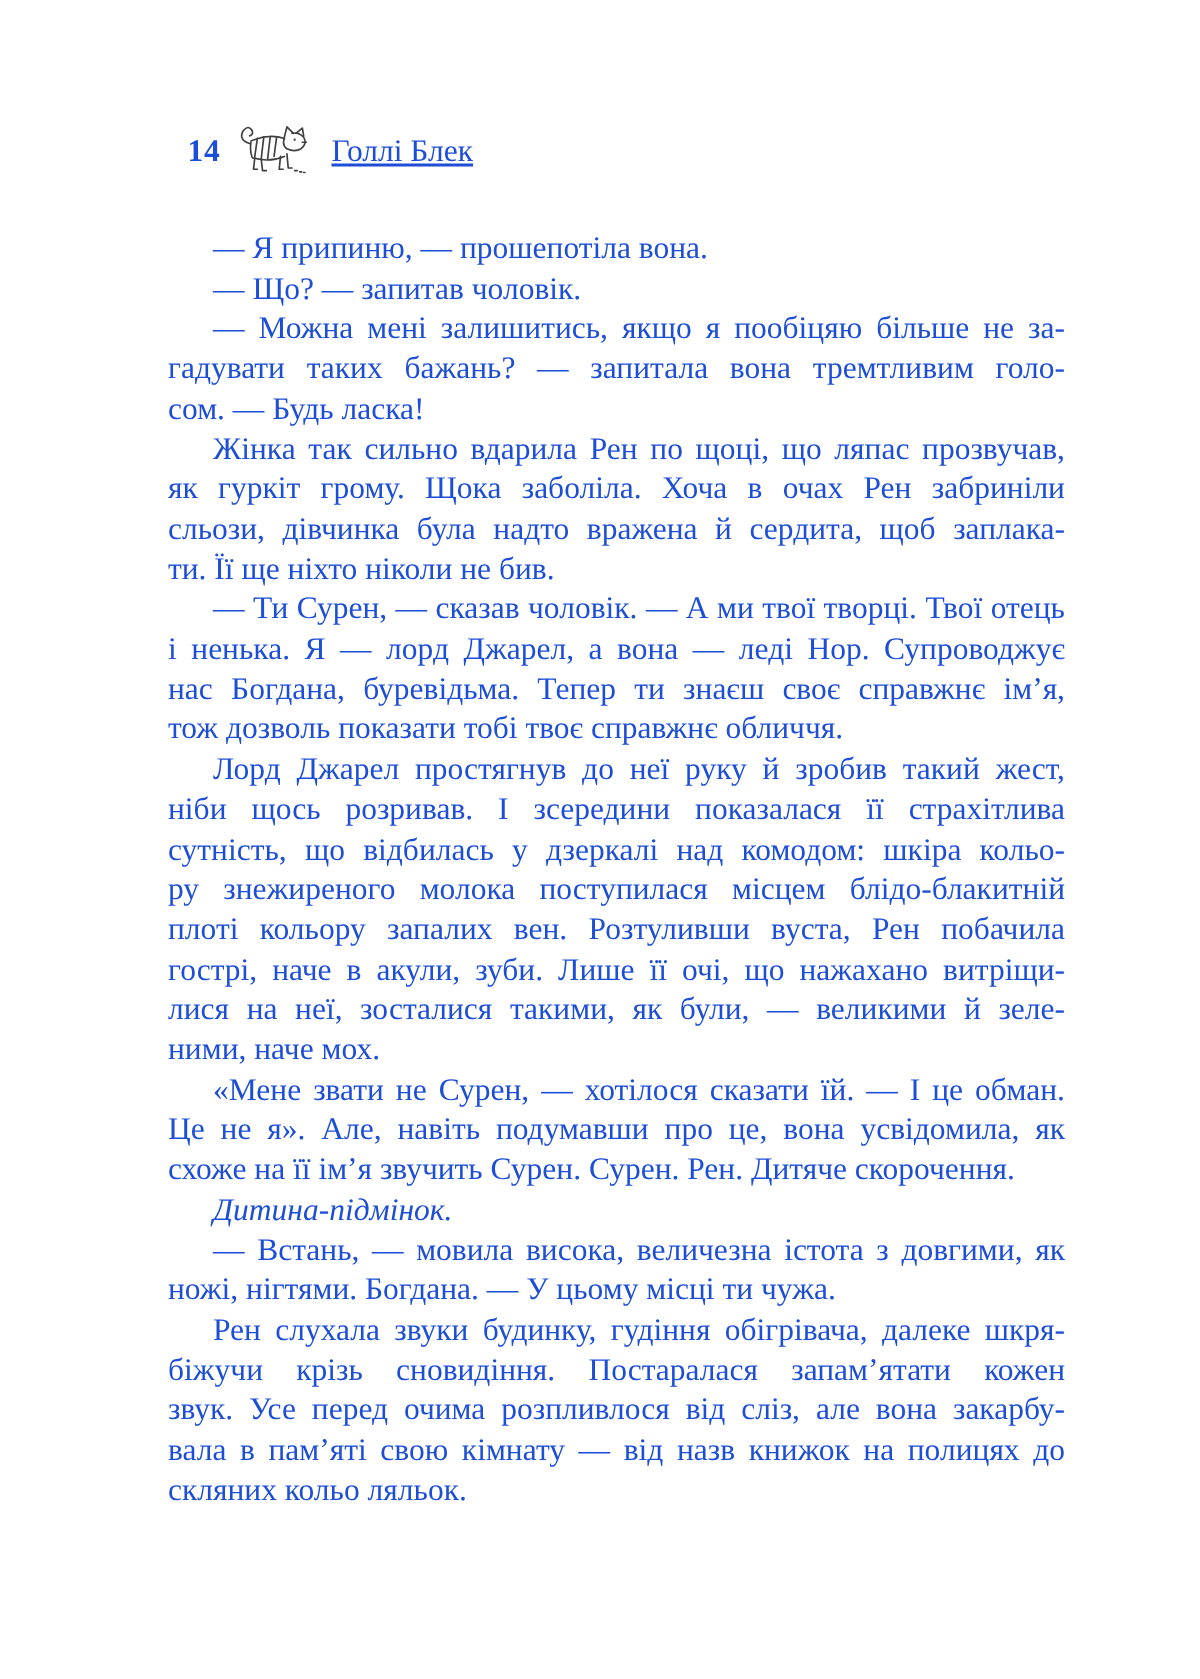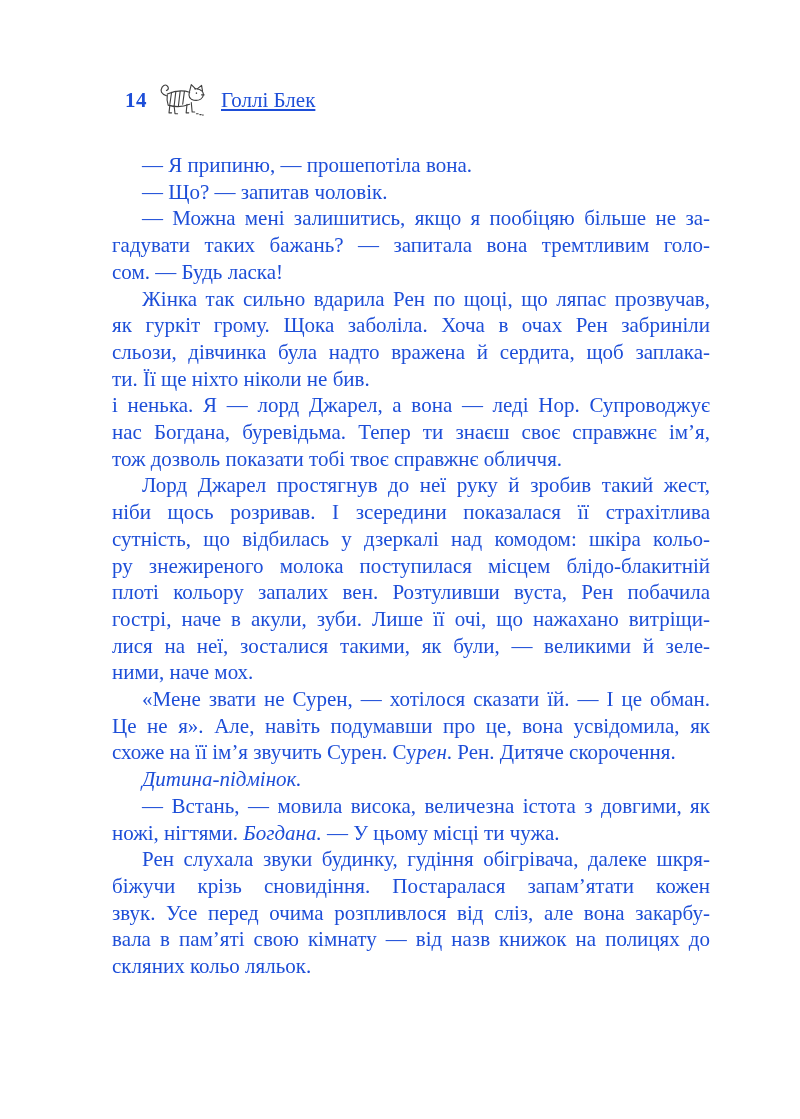--- a/index.html
+++ b/index.html
@@ -55,21 +55,21 @@
   .tline {
     text-align: justify;
     text-align-last: justify;
     -moz-text-align-last: justify;
   }
   .tline.last {
     text-align-last: left;
     -moz-text-align-last: left;
   }
   .tline.first { text-indent: 30px; }
-  .it { font-style: italic; }
+  .it { }
 </style>
 </head>
 <body>
 
 <div class="page">
 
   <div class="running-header">
     <span class="page-number">14</span>
     <span class="logo-wrap">
       <svg width="48" height="38" viewBox="0 0 56 42" fill="none" xmlns="http://www.w3.org/2000/svg" stroke="#3f3f3f" stroke-width="1.3" stroke-linecap="round" stroke-linejoin="round">
@@ -117,20 +117,21 @@
         <div class="tline"><span>гадувати таких бажань? — запитала вона тремтливим голо-</span></div>
         <div class="tline last"><span>сом. — Будь ласка!</span></div>
       </div>
       <div class="para">
         <div class="tline first"><span>Жінка так сильно вдарила Рен по щоці, що ляпас прозвучав,</span></div>
         <div class="tline"><span>як гуркіт грому. Щока заболіла. Хоча в очах Рен забриніли</span></div>
         <div class="tline"><span>сльози, дівчинка була надто вражена й сердита, щоб заплака-</span></div>
         <div class="tline last"><span>ти. Її ще ніхто ніколи не бив.</span></div>
       </div>
       <div class="para">
+        <div class="tline first"><span>— Ти Сурен, — сказав чоловік. — А ми твої творці. Твої отець</span></div>
         <div class="tline"><span>і ненька. Я — лорд Джарел, а вона — леді Нор. Супроводжує</span></div>
         <div class="tline"><span>нас Богдана, буревідьма. Тепер ти знаєш своє справжнє ім’я,</span></div>
         <div class="tline last"><span>тож дозволь показати тобі твоє справжнє обличчя.</span></div>
       </div>
       <div class="para">
         <div class="tline first"><span>Лорд Джарел простягнув до неї руку й зробив такий жест,</span></div>
         <div class="tline"><span>ніби щось розривав. І зсередини показалася її страхітлива</span></div>
         <div class="tline"><span>сутність, що відбилась у дзеркалі над комодом: шкіра кольо-</span></div>
         <div class="tline"><span>ру знежиреного молока поступилася місцем блідо-блакитній</span></div>
         <div class="tline"><span>плоті кольору запалих вен. Розтуливши вуста, Рен побачила</span></div>

